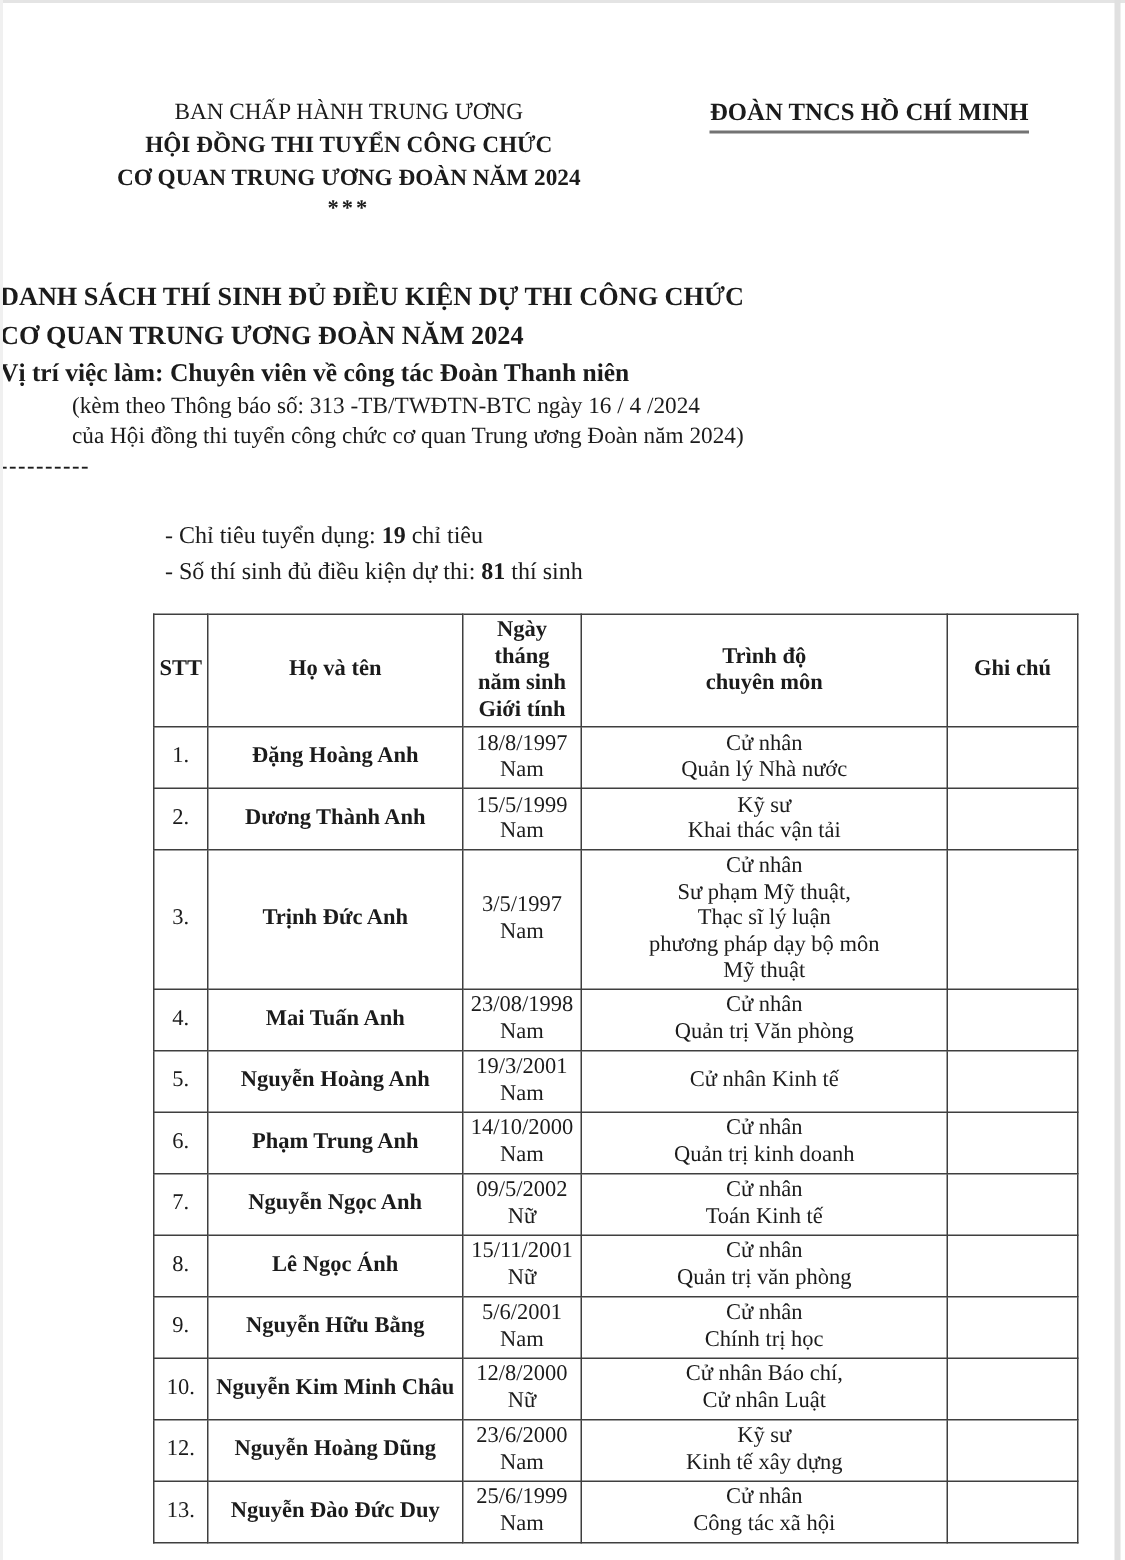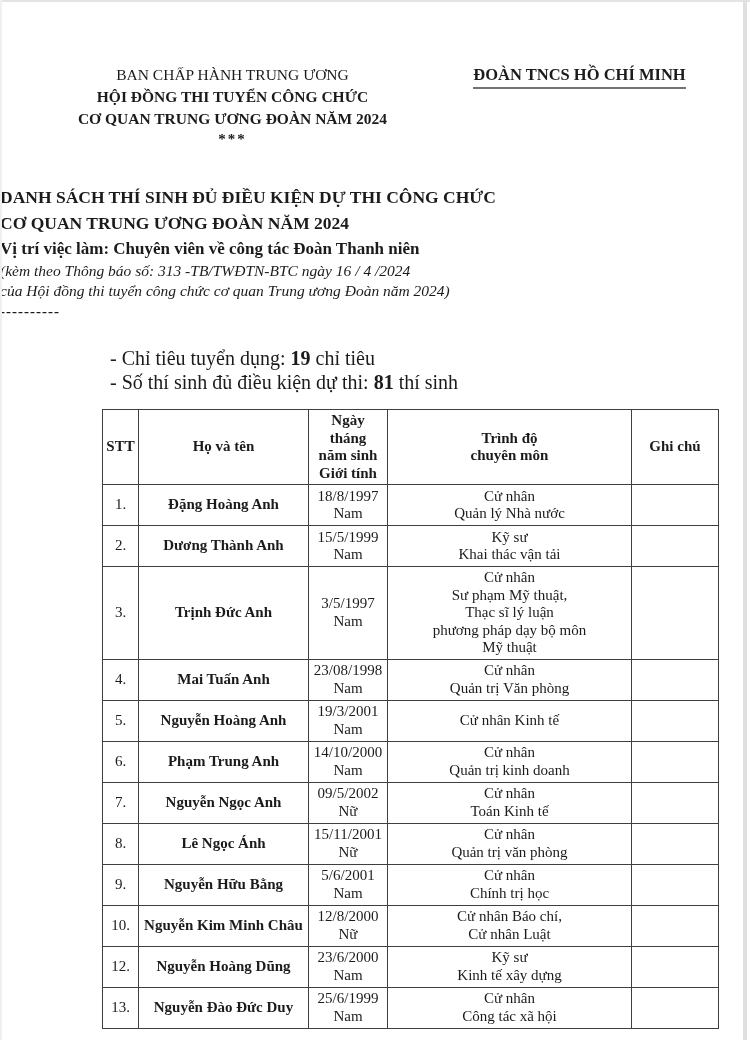--- a/index.html
+++ b/index.html
@@ -41,26 +41,26 @@
     white-space: nowrap;
   }
 
   
   .doc-title { text-align: left; margin-top: 36px; }
   .doc-title .t1, .doc-title .t2 {
     font-weight: bold; font-size: 17.5px; line-height: 26px;
   }
   .doc-title .t3 { font-weight: bold; font-size: 17px; line-height: 25px; }
   .doc-title .n1, .doc-title .n2 {
-    font-style: italic; font-size: 15.5px; line-height: 20px;
+    font-size: 15.5px; line-height: 20px; margin-left: 48px;
   }
   .doc-title .divider { font-weight: bold; font-size: 15px; letter-spacing: 1px; margin-top: 2px; }
 
   
-  .summary { margin: 26px 0 0 110px; font-size: 20px; line-height: 24px; }
+  .summary { margin: 26px 0 0 110px; font-size: 16px; line-height: 24px; }
   .summary .b { font-weight: bold; }
 
   
   table.list {
     border-collapse: collapse;
     margin: 15px 0 0 102px;
     width: 616px;
     table-layout: fixed;
     font-size: 15px;
   }

